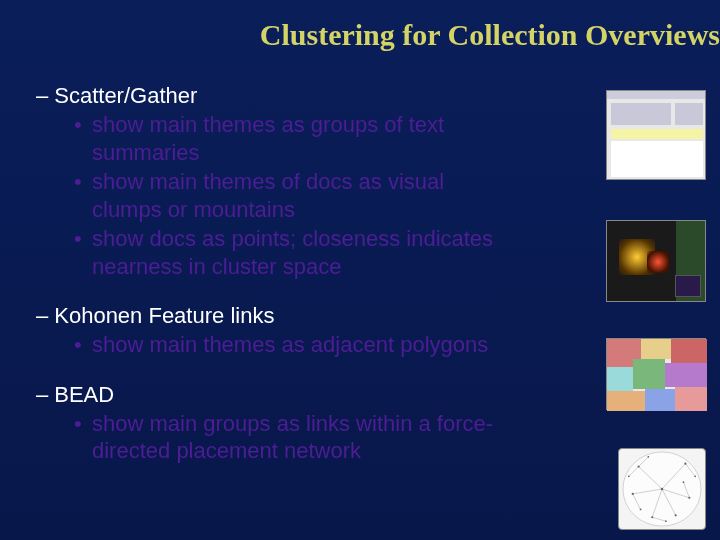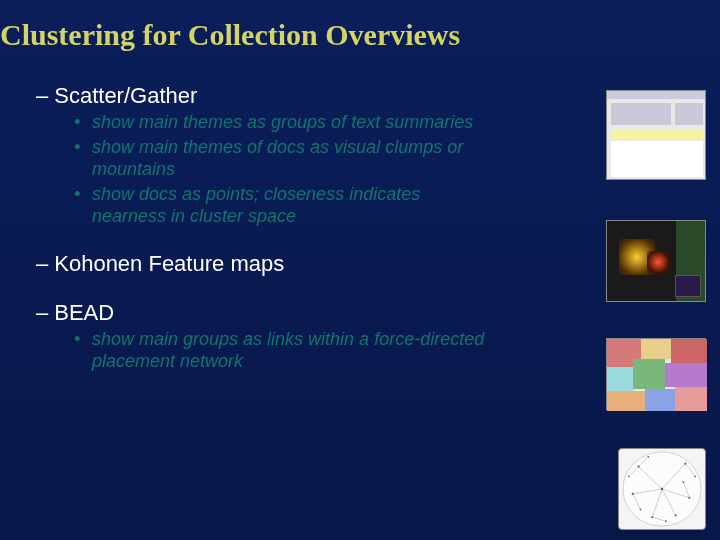--- a/index.html
+++ b/index.html
@@ -9,47 +9,46 @@
       font-family: Verdana, Geneva, sans-serif;
       color: #fff;
       overflow: hidden;
       position: relative;
     }
     .title {
       font-family: "Times New Roman", Times, serif;
       font-weight: bold;
       font-size: 30px;
       color: #d4d466;
-      text-align: left;
+      text-align: right;
       padding-top: 18px;
       padding-bottom: 8px;
     }
     .content {
       padding: 0 24px 0 36px;
     }
     .section-head {
       font-size: 22px;
       color: #fff;
       margin-top: 23px;
       margin-bottom: 2px;
     }
     .section-head .dash { margin-right: 6px; }
     .bullets {
       list-style: none;
       padding-left: 38px;
       max-width: 460px;
     }
     .bullets li {
-      font-size: 18px;
+      font-size: 22px;
       line-height: 1.25;
-      color: #0f766e;
+      color: #4c1d95;
       position: relative;
       padding-left: 18px;
       margin-bottom: 2px;
-      font-style: italic;
     }
     .bullets li::before {
       content: "•";
       position: absolute;
       left: 0;
       top: 0;
     }
     .thumb {
       position: absolute;
       right: 14px;
@@ -83,22 +82,25 @@
   <ul class="bullets">
     <li>show main themes as groups of text summaries</li>
   </ul>
 
   <ul class="bullets">
     <li>show main themes of docs as visual clumps or mountains</li>
     <li>show docs as points; closeness indicates nearness in cluster space</li>
   </ul>
 
   <div class="section-head">
-    <span class="dash">–</span><span>Kohonen Feature maps</span>
+    <span class="dash">–</span><span>Kohonen Feature links</span>
   </div>
+  <ul class="bullets">
+    <li>show main themes as adjacent polygons</li>
+  </ul>
 
   <div class="section-head">
     <span class="dash">–</span><span>BEAD</span>
   </div>
   <ul class="bullets">
     <li>show main groups as links within a force-directed placement network</li>
   </ul>
 
 </div>
 

